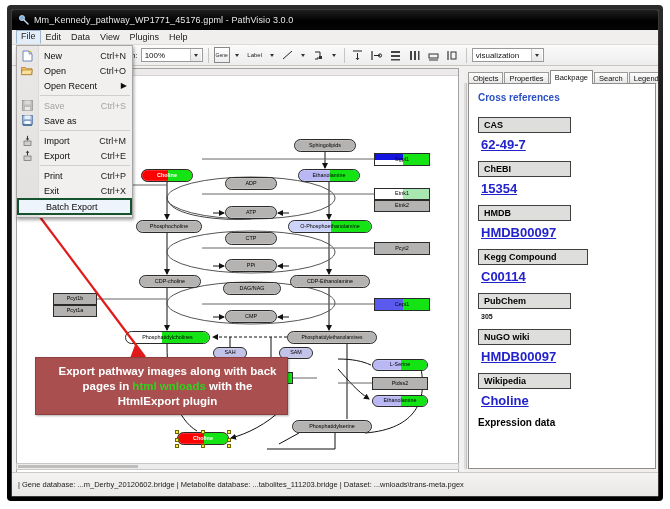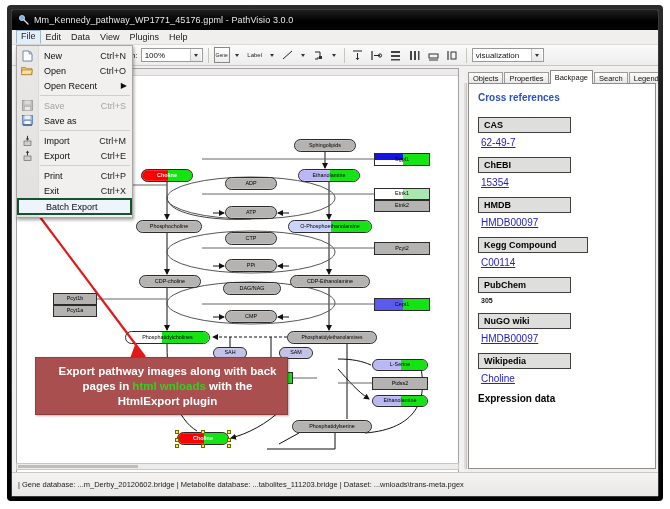--- a/index.html
+++ b/index.html
@@ -191,21 +191,21 @@
   .panel-inner { padding: 8px 9px 0 9px; }
   .cross-title {
     color:#2a4fc4; font-weight:bold; font-size:10px; margin-bottom:14px;
   }
   .xref-block { margin-bottom: 9px; }
   .xref-head {
     background:#dededd; border:1px solid #3f3f3f;
     font-weight:bold; font-size:9px; color:#000;
     padding: 2px 5px; width: 93px; margin-bottom:4px;
   }
-  .xref-val { font-size:10px; padding-left:3px; }
+  .xref-val { font-size:13px; padding-left:3px;font-weight:bold; }
   .xref-val a { color:#2222cc; text-decoration:underline; }
   .xref-val.plain { color:#111; text-decoration:none; font-weight:bold; font-size:7px;}
   .expr-title { font-weight:bold; font-size:10px; color:#000; margin-top:8px; }
   .panel-scroll-l {
     position:absolute; left:0px; top:15px; width:3px; height:386px;
     background:#dedddc; border-right:1px solid #c2c1c0;
   }
   
   .statusbar {
     position:absolute; left:0; bottom:0; width:648px; height:24px;

